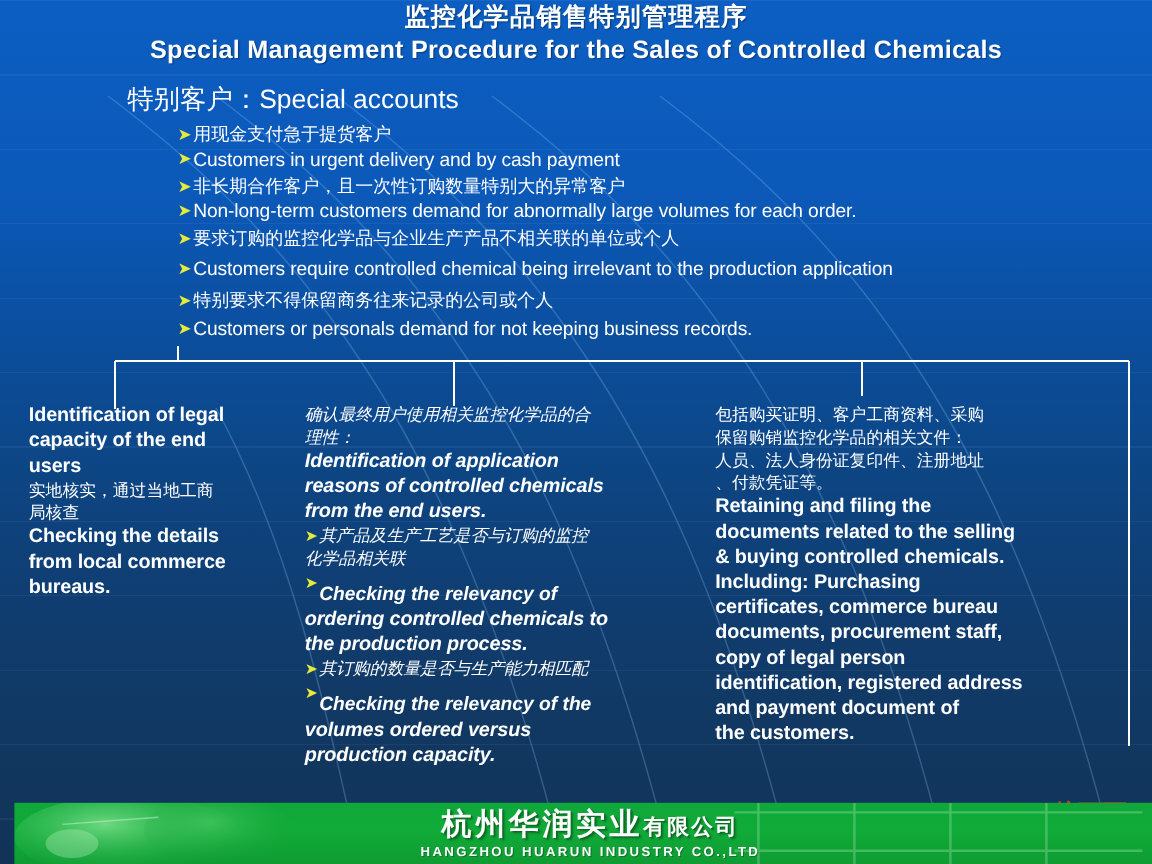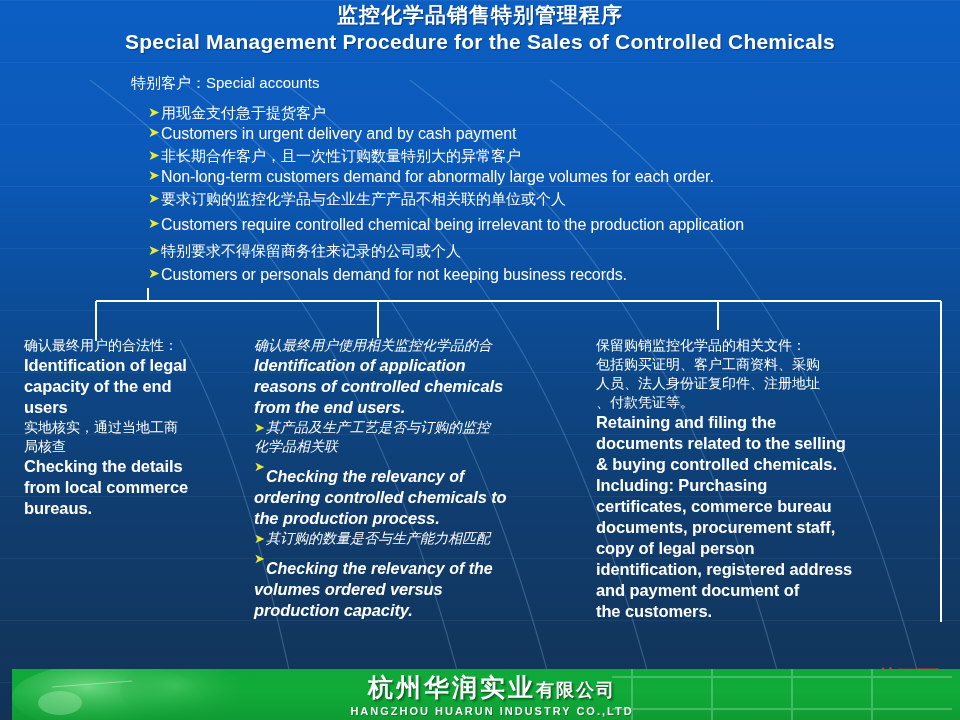--- a/index.html
+++ b/index.html
@@ -66,22 +66,22 @@
     font-weight: bold;
     letter-spacing: 0.2px;
     line-height: 28px;
     text-shadow: 1px 1px 1px rgba(0,0,0,0.35);
   }
 
   
   .section-head {
     position: absolute;
     top: 68px;
-    left: 131px;
-    font-size: 15px;
+    left: 106px;
+    font-size: 22px;
     line-height: 30px;
     white-space: nowrap;
   }
 
   
   .bullets {
     position: absolute;
     top: 103px;
     left: 148px;
     width: 812px;
@@ -263,32 +263,32 @@
       <line x1="378" y1="301" x2="378" y2="338"></line>
 
       <line x1="718" y1="301" x2="718" y2="330"></line>
 
       <line x1="941" y1="301" x2="941" y2="622"></line>
     </g>
   </svg>
 
   <div class="cols">
     <div class="col col-1" id="col-0">
-        <div class="cn-line">确认最终用户的合法性：</div>
         <div class="en-line">Identification of legal</div>
         <div class="en-line">capacity of the end</div>
         <div class="en-line">users</div>
         <div class="cn-line">实地核实，通过当地工商</div>
         <div class="cn-line">局核查</div>
         <div class="en-line">Checking the details</div>
         <div class="en-line">from local commerce</div>
         <div class="en-line">bureaus.</div>
       </div>
     <div class="col col-2" id="col-1">
         <div class="cn-line">确认最终用户使用相关监控化学品的合</div>
+        <div class="cn-line">理性：</div>
         <div class="en-line">Identification of application</div>
         <div class="en-line">reasons of controlled chemicals</div>
         <div class="en-line">from the end users.</div>
         <div class="sub-bullet cn">
           <span class="arrow">➤</span>
           <span class="sb-txt">其产品及生产工艺是否与订购的监控</span>
         </div>
         <div class="cn-line">化学品相关联</div>
         <div class="sub-bullet en">
           <span class="arrow">➤</span>
@@ -301,22 +301,22 @@
           <span class="sb-txt">其订购的数量是否与生产能力相匹配</span>
         </div>
         <div class="sub-bullet en">
           <span class="arrow">➤</span>
           <span class="sb-txt">Checking the relevancy of the</span>
         </div>
         <div class="en-line">volumes ordered versus</div>
         <div class="en-line">production capacity.</div>
       </div>
     <div class="col col-3" id="col-2">
+        <div class="cn-line">包括购买证明、客户工商资料、采购</div>
         <div class="cn-line">保留购销监控化学品的相关文件：</div>
-        <div class="cn-line">包括购买证明、客户工商资料、采购</div>
         <div class="cn-line">人员、法人身份证复印件、注册地址</div>
         <div class="cn-line">、付款凭证等。</div>
         <div class="en-line">Retaining and filing the</div>
         <div class="en-line">documents related to the selling</div>
         <div class="en-line">&amp; buying controlled chemicals.</div>
         <div class="en-line">Including: Purchasing</div>
         <div class="en-line">certificates, commerce bureau</div>
         <div class="en-line">documents, procurement staff,</div>
         <div class="en-line">copy of legal person</div>
         <div class="en-line">identification, registered address</div>

